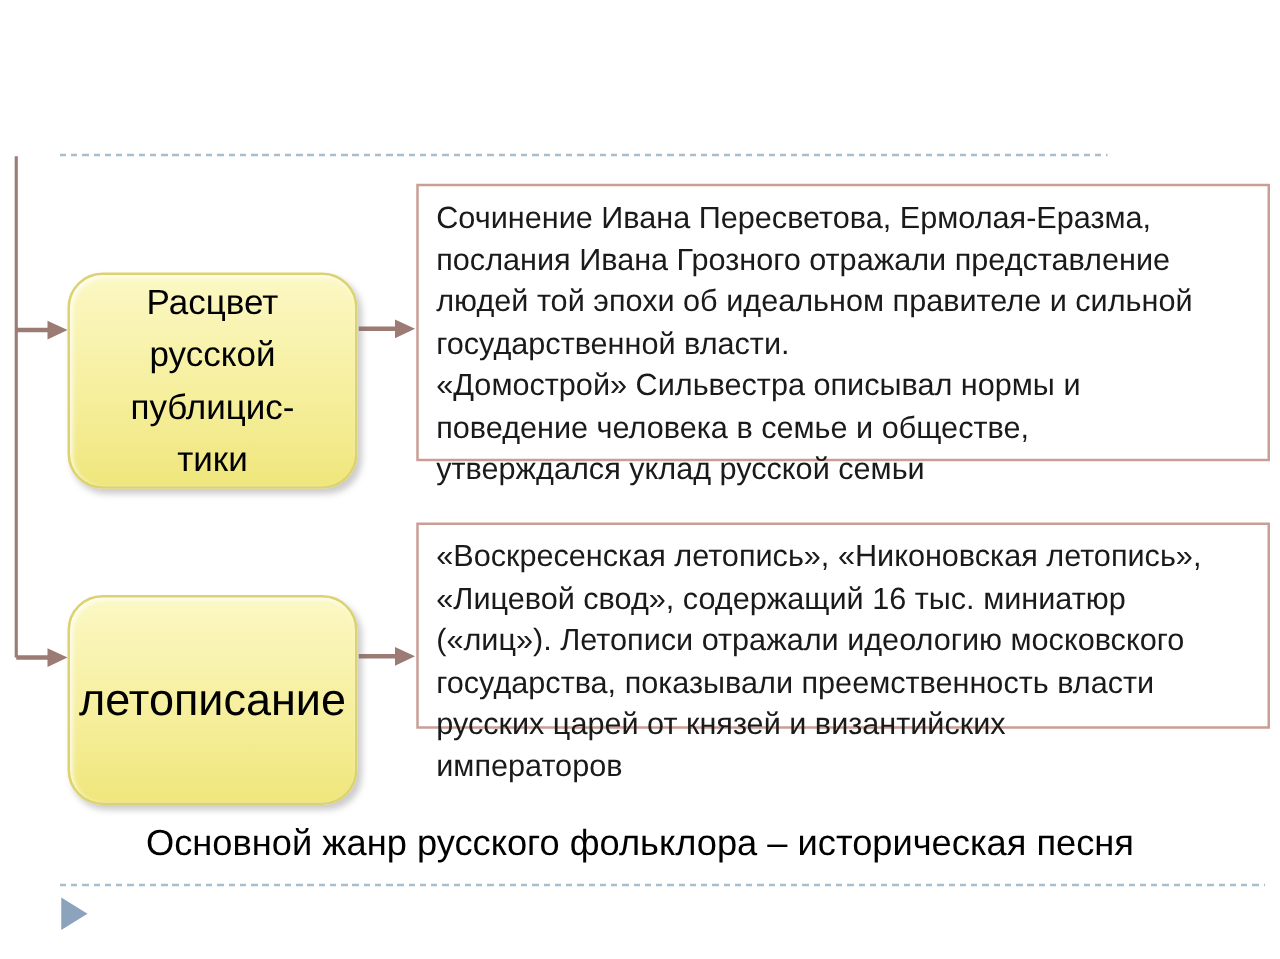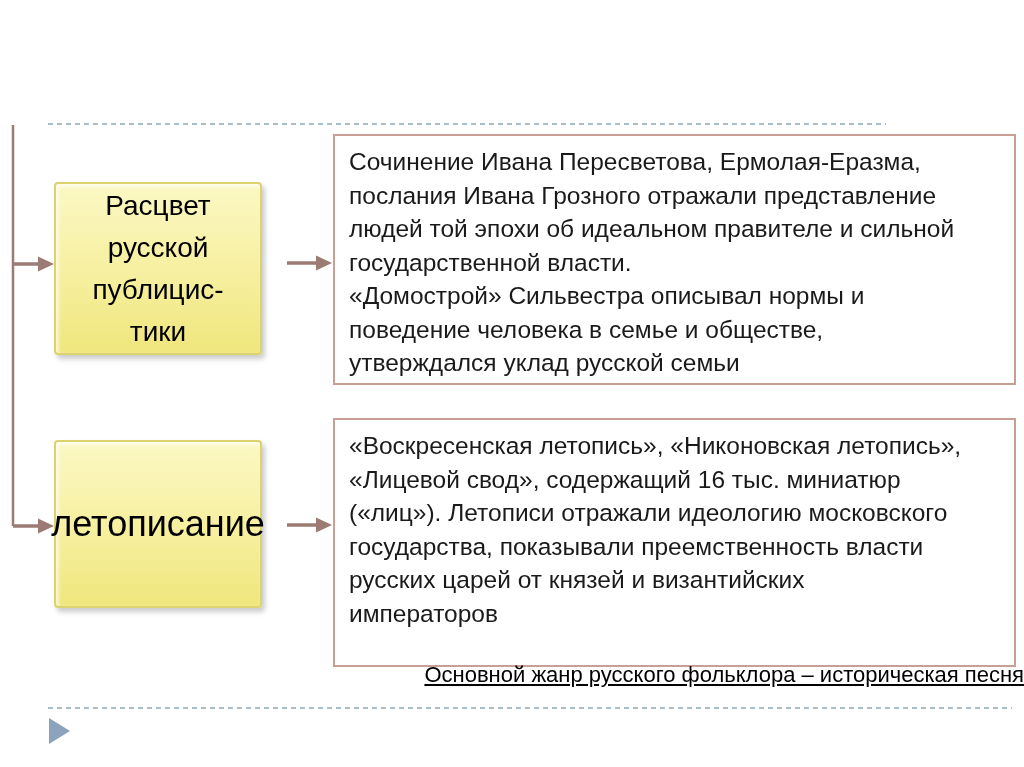--- a/index.html
+++ b/index.html
@@ -35,51 +35,51 @@
   .rule{
     position:absolute;height:2px;
     background:repeating-linear-gradient(90deg,var(--divider) 0 5px,transparent 5px 9px);
   }
   .title-rule{left:48px;top:123px;width:838px;}
   .footer-rule{left:48px;top:707px;width:964px;}
   .connectors{position:absolute;left:0;top:0;}
   .connectors .stroke{stroke:var(--connector);fill:none;}
   .connectors .head{fill:var(--connector);stroke:none;}
   .node{
-    position:absolute;left:54px;width:208px;
+    position:absolute;left:54px;width:232px;
     box-sizing:border-box;
     border:2px solid var(--node-border);
-    border-radius:4px;
+    border-radius:28px;
     background:linear-gradient(180deg,var(--node-fill-top) 0%,var(--node-fill-mid) 55%,var(--node-fill-bottom) 100%);
     box-shadow:3px 4px 5px rgba(110,110,110,.35), inset 2px 2px 4px rgba(255,255,255,.85);
     display:flex;align-items:center;justify-content:center;
     text-align:center;
     color:#000;
+    margin-top:36px;
   }
   .node-label{white-space:pre-line;}
   .node1{top:182px;height:173px;font-size:28px;line-height:42px;}
   .node2{top:440px;height:168px;font-size:36px;line-height:36px;}
   .textbox{
     position:absolute;left:333px;width:683px;
     box-sizing:border-box;
     background:#fff;
     border:2px solid var(--textbox-border);
     padding:9px 14px 0 14px;
     font-size:24.5px;line-height:33.5px;
     color:var(--body-text);
   }
   .textbox .textbox-text{white-space:pre-line;}
-  .textbox1{top:134px;height:251px;}
-  .textbox2{top:418px;height:249px;}
+  .textbox1{top:147px;height:222px;}
+  .textbox2{top:418px;height:165px;}
   .footer-note{
     position:absolute;left:0;top:656px;width:100%;
-    text-align:right;
-    font-size:22px;line-height:38px;
+    text-align:center;
+    font-size:29px;line-height:38px;
     color:#000;
-    text-decoration:underline;
   }
   .footer-triangle{
     position:absolute;left:49px;top:718px;
     width:0;height:0;
     border-top:13px solid transparent;
     border-bottom:13px solid transparent;
     border-left:21px solid var(--footer-triangle);
   }
 </style>
 </head>

